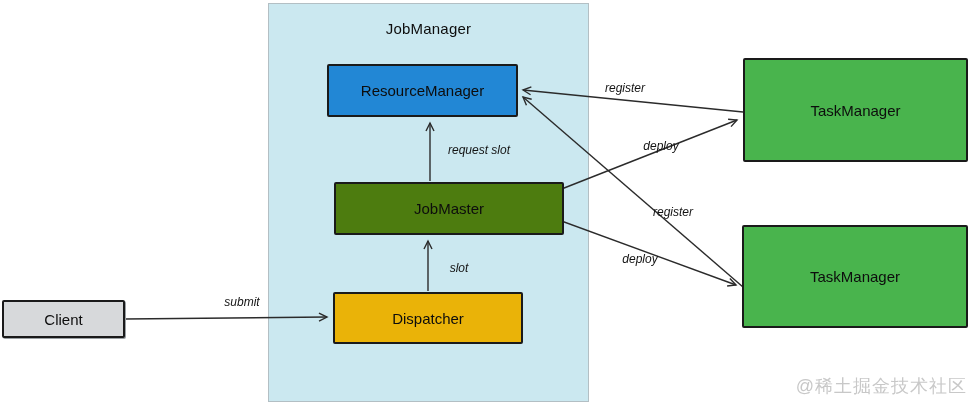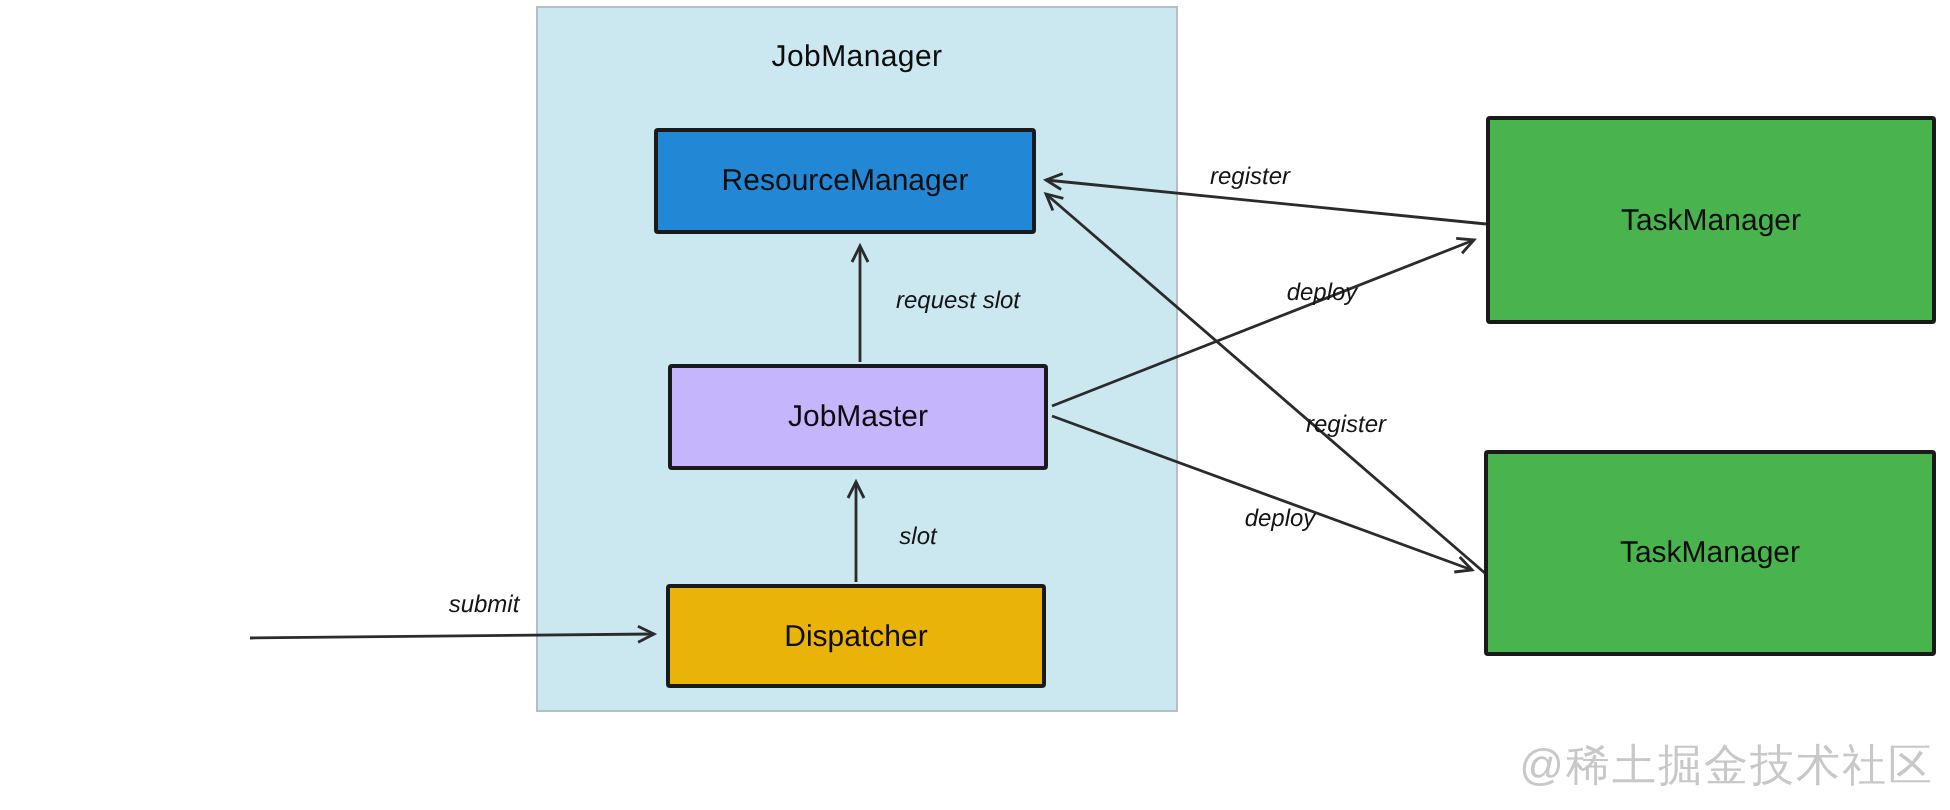--- a/index.html
+++ b/index.html
@@ -1,45 +1,45 @@
 <!DOCTYPE html>
 <html><head>
 <meta charset="utf-8">
 <style>
   html,body{margin:0;padding:0;background:#ffffff;}
   .stage{
     position:relative;width:975px;height:405px;overflow:hidden;background:#ffffff;
     font-family:"Liberation Sans","DejaVu Sans",sans-serif;color:#0d0d0d;
   }
   .group{
-    position:absolute;left:268px;top:3px;width:321px;height:353px;
+    position:absolute;left:268px;top:3px;width:321px;height:399px;
     background:#cbe8f0;border:1px solid #b3bfc4;box-sizing:border-box;
   }
   .group-title{
     position:absolute;left:0;top:16px;width:100%;text-align:center;
     font-size:15px;letter-spacing:.2px;
   }
   .node{
     position:absolute;display:flex;align-items:center;justify-content:center;
     border:2px solid #1a1a1a;box-sizing:border-box;font-size:15px;border-radius:2px;text-align:center;
   }
   .node-rm{left:327px;top:64px;width:191px;height:53px;background:#2287d5;}
-  .node-jm{left:334px;top:182px;width:190px;height:53px;background:#c4b5fd;}
+  .node-jm{left:334px;top:182px;width:230px;height:53px;background:#4d7c0f;}
   .node-dp{left:333px;top:292px;width:190px;height:52px;background:#eab308;}
   .node-cl{left:2px;top:300px;width:123px;height:38px;background:#d7d9db;border-width:2px;box-shadow:1px 1px 0 #9aa0a3;}
   .node-tm1{left:743px;top:58px;width:225px;height:104px;background:#49b44d;}
   .node-tm2{left:742px;top:225px;width:226px;height:103px;background:#49b44d;}
   svg.arrows{position:absolute;left:0;top:0;width:975px;height:405px;pointer-events:none;}
   .edge-label{
     position:absolute;transform:translate(-50%,-50%);font-size:12px;color:#141414;
     white-space:nowrap;
     font-style:italic;
   }
   .watermark{
-    position:absolute;right:8px;bottom:7px;font-size:22px;color:#c8c8c8;letter-spacing:1px;
+    position:absolute;right:8px;bottom:7px;font-size:18px;color:#c8c8c8;letter-spacing:1px;
   }
 </style>
 </head>
 <body>
 
 <div class="stage">
 
   <div class="group">
     <div class="group-title">JobManager</div>
   </div>
@@ -52,20 +52,23 @@
     </defs>
     <line x1="125" y1="319" x2="327" y2="317" stroke="#2b2b2b" stroke-width="1.4" marker-end="url(#arrowhead)"></line>
     <line x1="428" y1="291" x2="428" y2="241" stroke="#2b2b2b" stroke-width="1.4" marker-end="url(#arrowhead)"></line>
     <line x1="430" y1="181" x2="430" y2="123" stroke="#2b2b2b" stroke-width="1.4" marker-end="url(#arrowhead)"></line>
     <line x1="743" y1="112" x2="523" y2="90" stroke="#2b2b2b" stroke-width="1.4" marker-end="url(#arrowhead)"></line>
     <line x1="526" y1="203" x2="737" y2="120" stroke="#2b2b2b" stroke-width="1.4" marker-end="url(#arrowhead)"></line>
     <line x1="743" y1="287" x2="523" y2="97" stroke="#2b2b2b" stroke-width="1.4" marker-end="url(#arrowhead)"></line>
     <line x1="526" y1="208" x2="736" y2="285" stroke="#2b2b2b" stroke-width="1.4" marker-end="url(#arrowhead)"></line>
   </svg>
 
+  <div class="node node-cl">
+    <span>Client</span>
+  </div>
 
   <div class="node node-rm">
     <span>ResourceManager</span>
   </div>
 
   <div class="node node-jm">
     <span>JobMaster</span>
   </div>
 
   <div class="node node-dp">

